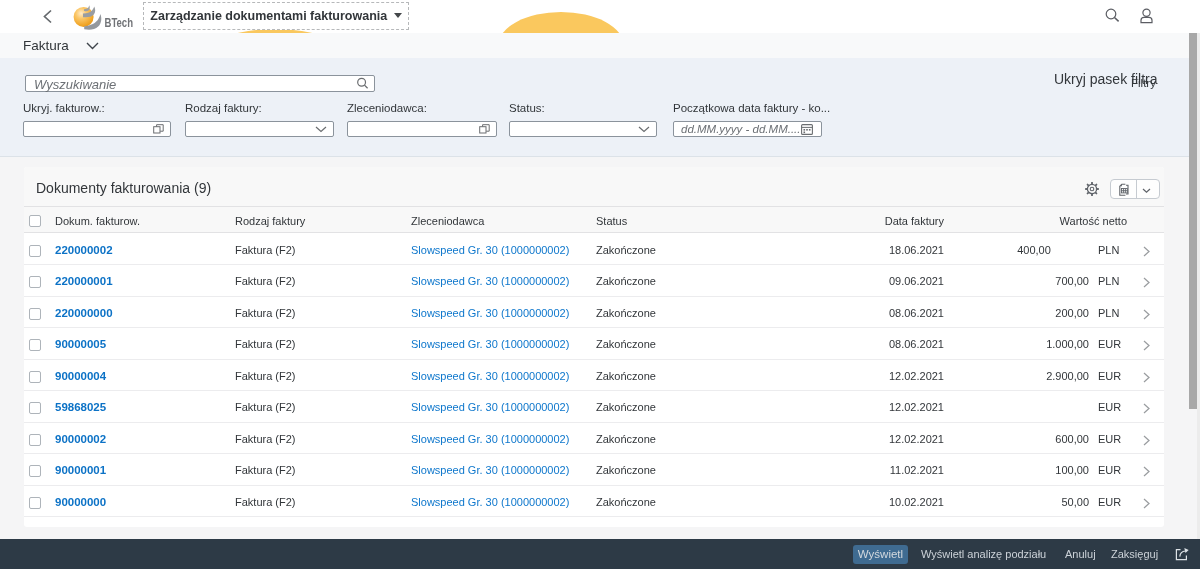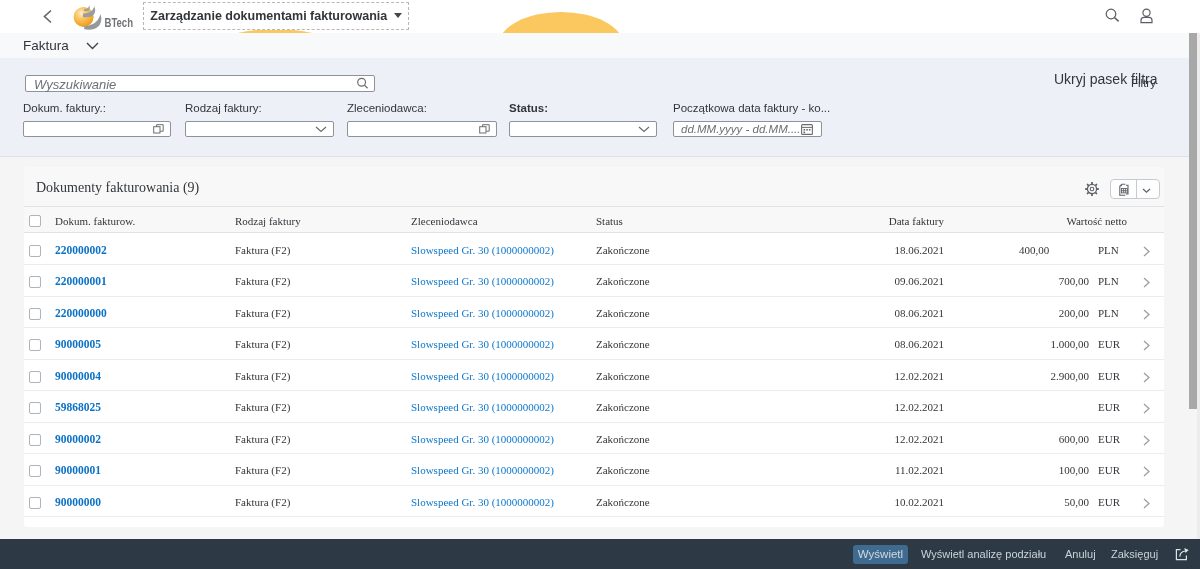--- a/index.html
+++ b/index.html
@@ -3,21 +3,21 @@
 <meta charset="utf-8">
 <style>
 * { margin:0; padding:0; box-sizing:border-box; }
 html,body { width:1200px; height:569px; overflow:hidden; }
 body { font-family:"Liberation Sans", sans-serif; position:relative; background:#ffffff; color:#32363A; }
 .abs { position:absolute; }
 .hdr { left:0; top:0; width:1200px; height:33px; background:#ffffff; overflow:hidden; }
 .vrow { left:0; top:33px; width:1200px; height:25px; background:#f8f9fa; }
 .fbar { left:0; top:58px; width:1200px; height:99px; background:#edf1f7; border-bottom:1px solid #dce2e8; }
 .pagebg { left:0; top:157px; width:1200px; height:382px; background:#f5f5f6; }
-.panel { left:24px; top:167px; width:1140px; height:360px; background:#ffffff; border-radius:3px; overflow:hidden;font-family:Liberation Serif, serif; }
+.panel { left:24px; top:167px; width:1140px; height:360px; background:#ffffff; border-radius:3px; overflow:hidden; }
 .toolbar { left:0; top:0; width:1140px; height:39px; background:#f8f8f8; }
 .thead { left:0; top:39px; width:1140px; height:27px; background:#f8f8f8; border-top:1px solid #e2e2e4; border-bottom:1px solid #e2e2e4; }
 .trow { left:0; width:1140px; height:31.5px; background:#fff; border-bottom:1px solid #ececee; }
 .cb { width:12px; height:12px; border:1px solid #aeb4ba; border-radius:2px; background:#fff; }
 .lbl { font-size:11.5px; color:#32363A; }
 .inp { background:#fff; border:1px solid #8b939c; border-radius:2px; }
 .num { font-weight:bold; color:#0c72c6; font-size:11.5px; }
 .lnk { color:#0e77cc; font-size:11px; }
 .cell { font-size:11px; color:#32363A;text-align:right; }
 .footer { left:0; top:539px; width:1200px; height:30px; background:#2d3a46;padding-left:34px; }
@@ -78,24 +78,24 @@
   <div class="abs inp" style="left:25px;top:17px;width:350px;height:17px;"></div>
   <span class="abs" style="left:34px;top:19px;font-size:13px;font-style:italic;color:#6c7075;">Wyszukiwanie</span>
   <svg class="abs" style="left:356px;top:19px" width="13" height="13" viewBox="0 0 13 13">
     <circle cx="5.6" cy="5.2" r="3.9" fill="none" stroke="#6a6d70" stroke-width="1.2"></circle>
     <line x1="8.5" y1="8.1" x2="11.6" y2="11.2" stroke="#6a6d70" stroke-width="1.3"></line>
   </svg>
 
   <span class="abs" style="left:1035px;top:13px;font-size:14px;color:#32363A;margin-left:19px;">Ukryj pasek filtra</span>
   <span class="abs" style="left:1131px;top:19px;font-size:11.5px;color:#32363A;">Filtry</span>
 
-  <span class="abs lbl" style="left:23px;top:44px;">Dokum. faktury.:</span>
+  <span class="abs lbl" style="left:23px;top:44px;">Ukryj. fakturow.:</span>
   <span class="abs lbl" style="left:185px;top:44px;">Rodzaj faktury:</span>
   <span class="abs lbl" style="left:347px;top:44px;">Zleceniodawca:</span>
-  <span class="abs lbl" style="left:509px;top:44px;font-weight:bold;">Status:</span>
+  <span class="abs lbl" style="left:509px;top:44px;">Status:</span>
   <span class="abs lbl" style="left:673px;top:44px;">Początkowa data faktury - ko...</span>
 
   <div class="abs inp" style="left:23px;top:63px;width:148px;height:16px;"></div>
   <svg class="abs" style="left:153px;top:66px" width="11" height="10" viewBox="0 0 11 10">
     <rect x="0.7" y="2.7" width="6.3" height="6.3" fill="#fff" stroke="#6a6d70" stroke-width="1"></rect>
     <path d="M 3.6,2.7 L 3.6,0.7 L 10.2,0.7 L 10.2,7.2 L 7.2,7.2" fill="none" stroke="#6a6d70" stroke-width="1"></path>
   </svg>
 
   <div class="abs inp" style="left:185px;top:63px;width:149px;height:16px;"></div>
   <svg class="abs" style="left:315px;top:68px" width="12" height="7" viewBox="0 0 12 7">

